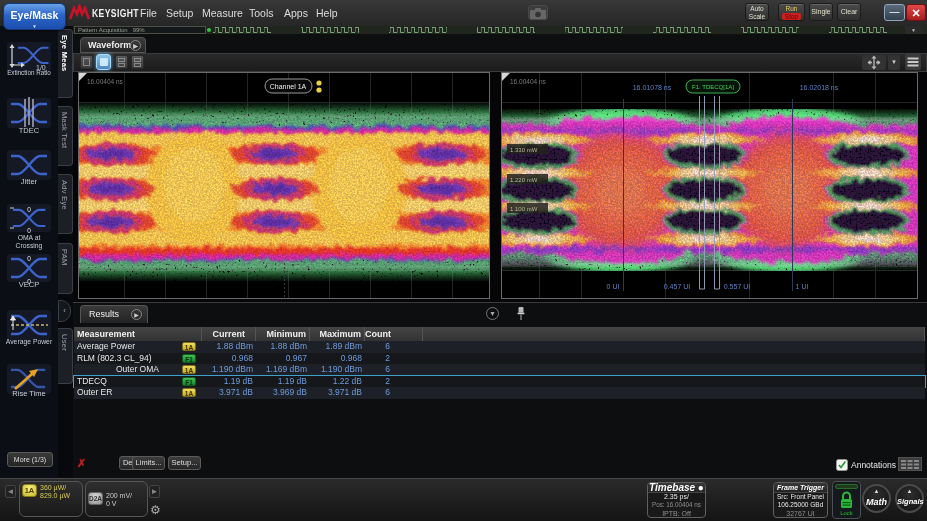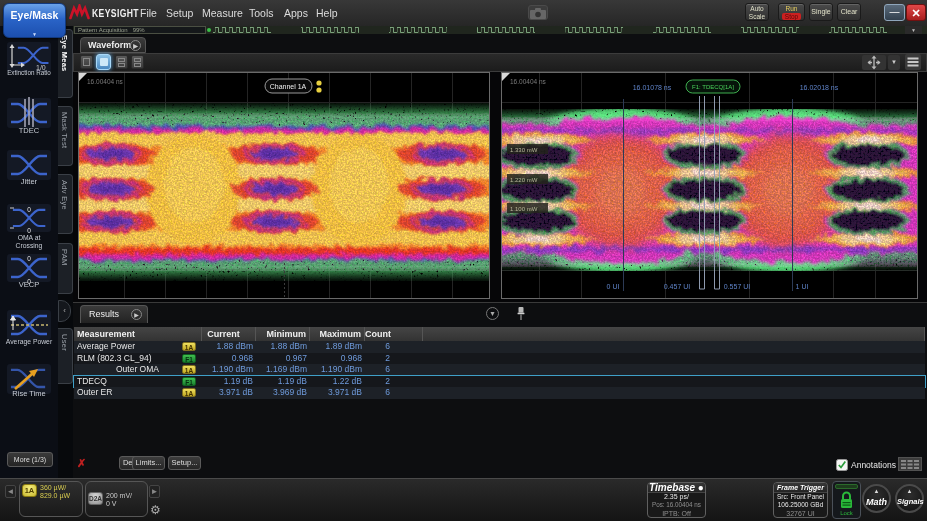--- a/index.html
+++ b/index.html
@@ -1,20 +1,20 @@
 <!DOCTYPE html>
 <html><head><meta charset="utf-8">
 <style>
 *{margin:0;padding:0;box-sizing:border-box;}
 html,body{width:927px;height:521px;background:#000;overflow:hidden;font-family:"Liberation Sans",sans-serif;}
 #app{position:relative;width:927px;height:521px;background:#060608;}
 .abs{position:absolute;}
 
 #topbar{left:0;top:0;width:927px;height:26px;background:linear-gradient(#383838,#262626);}
-#eyemask{left:3px;top:3px;width:63px;height:35px;border-radius:6px;background:linear-gradient(#6aa2e8,#2a64c8 45%,#1c4fae);border:1px solid #123a80;color:#fff;font-size:10.5px;font-weight:bold;text-align:center;line-height:22px;z-index:30;box-shadow:0 1px 2px rgba(0,0,0,.6);}
+#eyemask{left:3px;top:3px;width:63px;height:27px;border-radius:6px;background:linear-gradient(#6aa2e8,#2a64c8 45%,#1c4fae);border:1px solid #123a80;color:#fff;font-size:10.5px;font-weight:bold;text-align:center;line-height:22px;z-index:30;box-shadow:0 1px 2px rgba(0,0,0,.6);}
 #eyemask .car{position:absolute;left:50%;bottom:1px;transform:translateX(-50%);font-size:5px;line-height:4px;color:#cfe0ff;}
 .menu{top:0;height:26px;line-height:26px;color:#dcdcdc;font-size:10.5px;}
 #camera{left:528px;top:5px;width:20px;height:15px;background:#3c3c3c;border-radius:3px;border:1px solid #4a4a4a;}
 .tbtn{top:3px;height:18px;background:linear-gradient(#4a4a4a,#303030);border:1px solid #1a1a1a;border-radius:3px;color:#e0e0c8;font-size:6.5px;text-align:center;box-shadow:inset 0 1px 0 rgba(255,255,255,.15);}
 #minbtn{left:884px;top:4px;width:21px;height:17px;background:linear-gradient(#5a6a7a,#32404e);border:1px solid #8fa6bc;border-radius:3px;color:#fff;text-align:center;line-height:14px;font-size:10px;}
 #closebtn{left:906px;top:4px;width:20px;height:17px;background:linear-gradient(#e04848,#a81e1e);border:1px solid #701010;border-radius:3px;color:#fff;text-align:center;line-height:16px;font-size:11px;font-weight:bold;}
 
 #pstrip{left:68px;top:26px;width:859px;height:8px;background:#23291f;}
 #plabel{left:74px;top:26px;width:132px;height:8px;background:#15181a;border:1px solid #4a4f42;color:#9aa08e;font-size:6px;line-height:6px;padding-left:3px;}
 #pdrop{left:905px;top:26px;width:17px;height:8px;background:#2a2a2a;color:#bbb;font-size:5px;text-align:center;line-height:8px;}
@@ -537,21 +537,21 @@
 <div class="abs" id="results"></div>
 <div class="abs" id="rtab">Results<span class="play">▶</span></div>
 <div class="abs" style="left:486px;top:307px;width:13px;height:13px;border-radius:50%;border:1px solid #777;color:#aaa;font-size:8px;line-height:12px;text-align:center;">▾</div>
 <svg class="abs" style="left:516px;top:306px;" width="10" height="15" viewBox="0 0 10 15">
       <rect x="2.5" y="1" width="5" height="5.5" rx="1" fill="#b8b8b8"></rect>
       <rect x="1.5" y="6.5" width="7" height="1.8" rx="0.9" fill="#cfcfcf"></rect>
       <path d="M5 8.5 V14" stroke="#999" stroke-width="1.2"></path>
     </svg>
 
 <div class="abs thead" style="left:74px;width:128px;padding-left:3px;">Measurement</div>
-<div class="abs thead" style="left:202px;width:54px;text-align:center;padding-right:10px;">Current</div>
+<div class="abs thead" style="left:202px;width:54px;text-align:right;padding-right:10px;">Current</div>
 <div class="abs thead" style="left:256px;width:54px;text-align:right;padding-right:3px;">Minimum</div>
 <div class="abs thead" style="left:310px;width:55px;text-align:right;padding-right:3px;">Maximum</div>
 <div class="abs thead" style="left:365px;width:58px;text-align:left;padding-right:3px;">Count</div>
 <div class="abs thead" style="left:423px;width:502px;"></div>
 <div id="tbody" class="abs" style="left:74px;top:341px;width:851px;">
       <div class="trow" style="position:relative;background:#1d2127;">
  <span style="position:absolute;left:3px;">Average Power</span>
  <span class="badge b1a" style="left:108px;top:1px;">1A</span>
  <span class="tval" style="position:absolute;left:128px;width:51px;">1.88 dBm</span>
  <span class="tval" style="position:absolute;left:182px;width:51px;">1.88 dBm</span>

